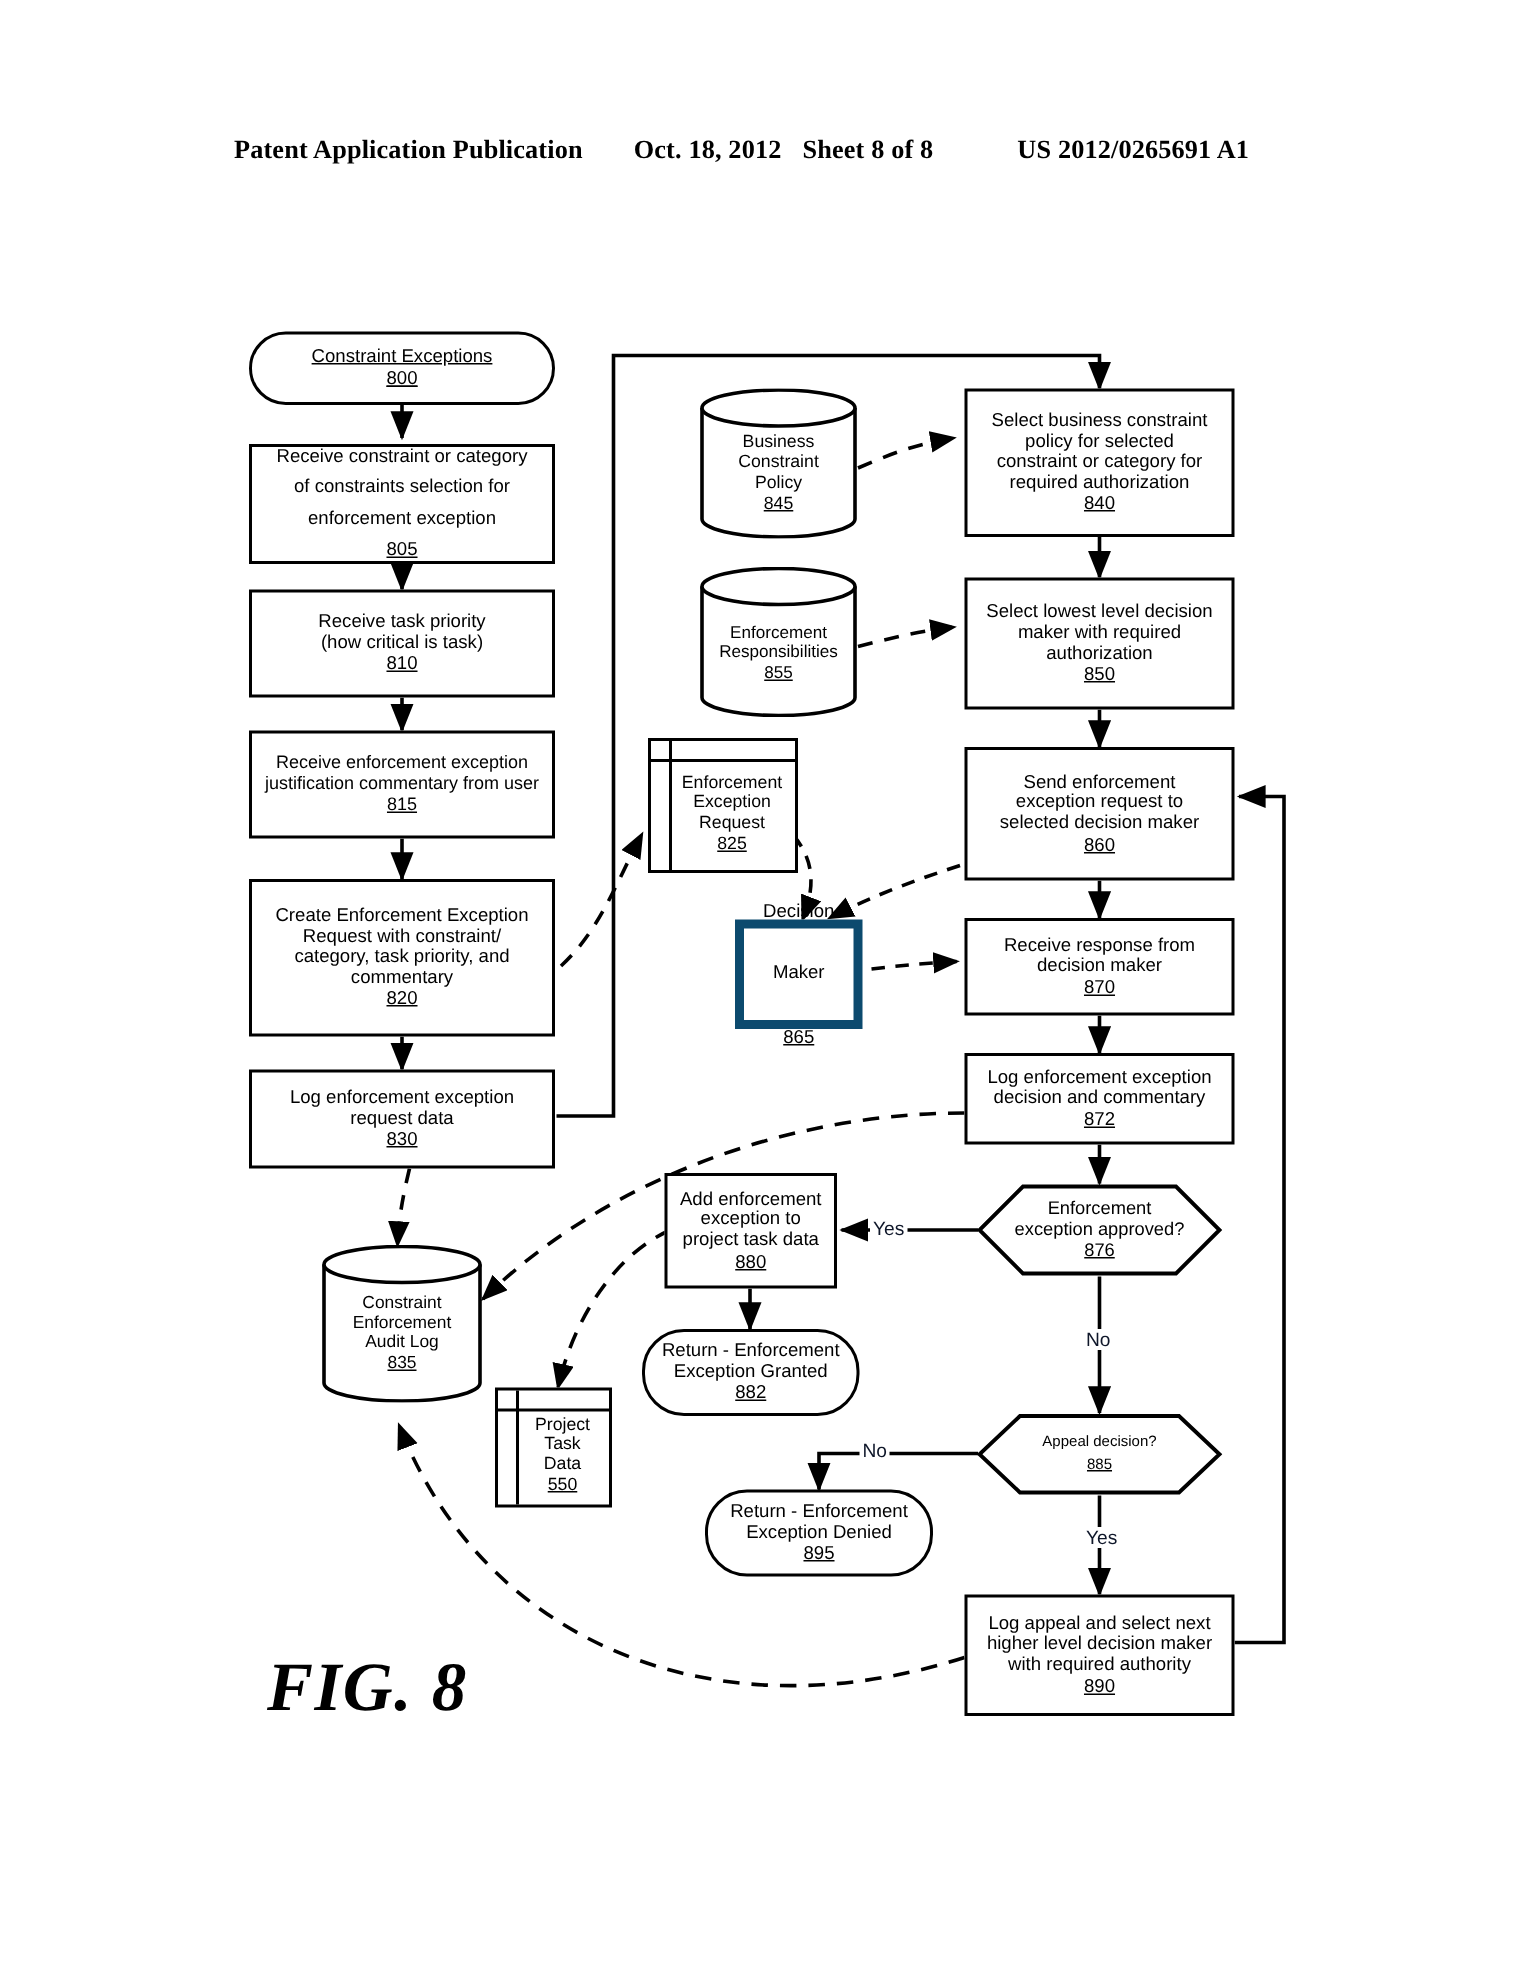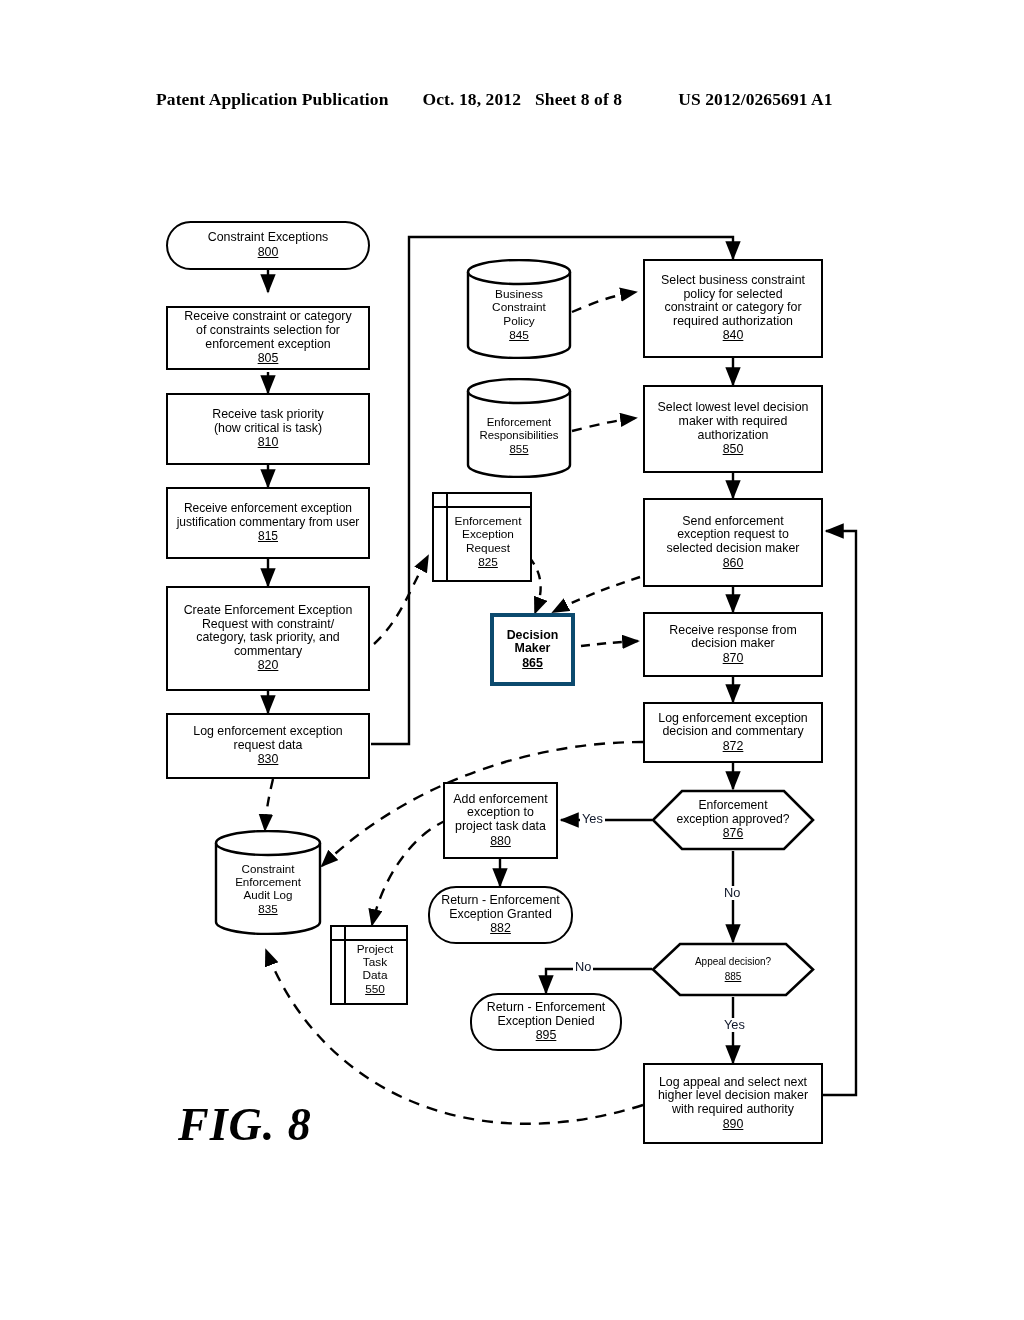--- a/index.html
+++ b/index.html
@@ -84,22 +84,23 @@
     text-decoration: underline;
     margin-top: 1px;
   }
 
   
   .proc {
     border: 2px solid #000;
   }
   
   .proc-bold {
-    border: 4px solid #0c4a6e;
-    font-weight: bold;
+    border: 6px solid #0c4a6e;
+    font-weight: normal;
+    gap: 28px;
   }
   
   .term {
     border: 2.4px solid #000;
     border-radius: 28px;
   }
 
   
   .hex {
     border: none;
@@ -242,26 +243,26 @@
       <path d="M643,742 C520,742 400,790 322,866" stroke-dasharray="11,8" marker-end="url(#ahd)"></path>
 
       <path d="M447,820 C410,836 382,880 372,925" stroke-dasharray="11,8" marker-end="url(#ahd)"></path>
 
       <path d="M643,1105 C470,1160 320,1090 266,950" stroke-dasharray="11,8" marker-end="url(#ahd)"></path>
 
       <path d="M273,779 C268,800 266,812 265,830" stroke-dasharray="10,8" marker-end="url(#ahd)"></path>
     </g>
   </svg>
 
-  <div class="node term" style="left:166px; top:221px; width:204px; height:49px;">
+  <div class="node term" style="left:166px; top:221px; width:204px; height:49px;text-decoration:underline;">
     <span class="txt">Constraint Exceptions</span>
     <span class="ref">800</span>
   </div>
 
-  <div class="node proc" style="left:166px; top:306px; width:204px; height:64px;">
+  <div class="node proc" style="left:166px; top:296px; width:204px; height:80px;justify-content:space-between;">
     <span class="txt">Receive constraint or category</span>
     <span class="txt">of constraints selection for</span>
     <span class="txt">enforcement exception</span>
     <span class="ref">805</span>
   </div>
 
   <div class="node proc" style="left:166px; top:393px; width:204px; height:72px;">
     <span class="txt">Receive task priority</span>
     <span class="txt">(how critical is task)</span>
     <span class="ref">810</span>

